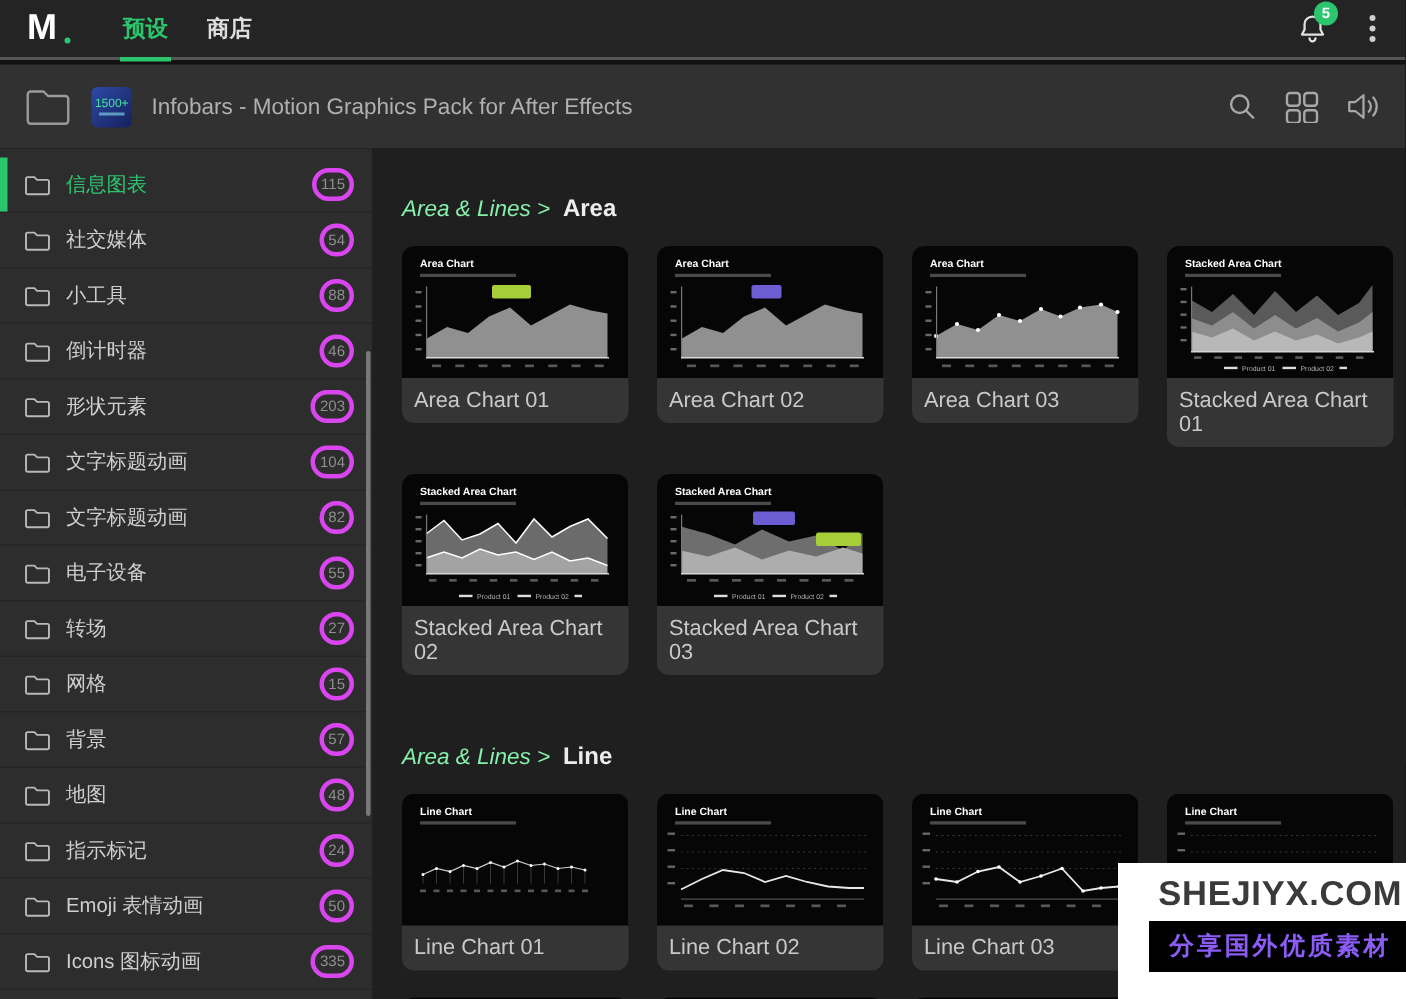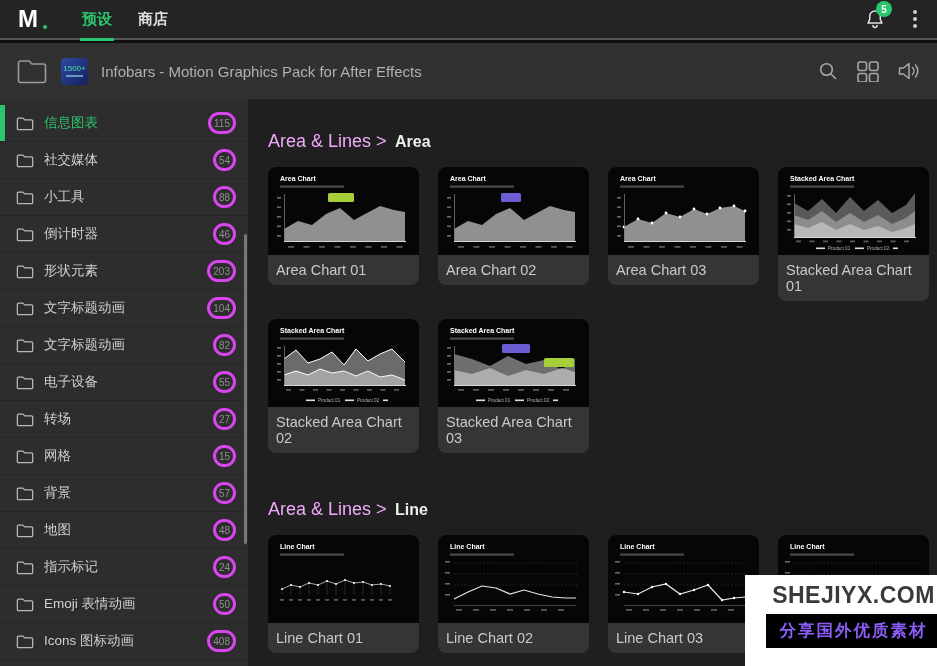--- a/index.html
+++ b/index.html
@@ -58,21 +58,21 @@
   .active-bar { display:none; position:absolute; left:0; top:0; bottom:0; width:5px; background:#2bc56d; }
   .sb-item.active .active-bar { display:block; }
   .sb-count {
     min-width:22px; height:22px; border:3px solid #d946ef; border-radius:11px;
     color:#8f8f8f; font-size:10px; display:flex; align-items:center; justify-content:center; padding:0 3px;
   }
   .sb-scrollbar { position:absolute; right:1px; top:135px; width:3px; height:310px; background:#787878; border-radius:2px; }
 
   .main { flex:1; background:#1f1f1f; padding:32px 0 0 20px; overflow:hidden; position:relative; }
   .sec-head { margin-bottom:15px; }
-  .crumb { color:#f0abfc; font-size:18px; }
+  .crumb { color:#86efac; font-size:15px;font-style:italic; }
   .sec-title { color:#ededed; font-size:16px; font-weight:bold; margin-left:4px; }
   .grid { display:grid; grid-template-columns:repeat(4,151px); gap:18px 19px; align-items:start; }
   .section + .section { margin-top:46px; }
   .card { border-radius:8px; overflow:hidden; background:#353535; cursor:pointer; }
   .thumb { height:88px; background:#060606; display:block; }
   .thumb svg { display:block; }
   .caption { padding:7px 8px; font-size:14.5px; line-height:16px; color:#c9c9c9; text-align:left; min-height:30px; }
   .card.left .caption { text-align:left; }
   .partial-row { margin-top:18px; }
   .card.partial { height:10px; border-radius:8px 8px 0 0; background:#060606; }
@@ -240,21 +240,21 @@
   <path d="M1.5 13.5 V3.2 a1.2 1.2 0 0 1 1.2-1.2 h5 l2 2 h7.6 a1.2 1.2 0 0 1 1.2 1.2 v8.3 a1.2 1.2 0 0 1 -1.2 1.2 h-14.6 a1.2 1.2 0 0 1 -1.2-1.2 z" fill="none" stroke="#b9b9b9" stroke-width="1.4" stroke-linejoin="round"></path>
             </svg>
     <span class="sb-label">Emoji 表情动画</span>
     <span class="sb-count">50</span>
           </div>
           <div class="sb-item">
             <svg width="18" height="15" viewBox="0 0 20 16">
   <path d="M1.5 13.5 V3.2 a1.2 1.2 0 0 1 1.2-1.2 h5 l2 2 h7.6 a1.2 1.2 0 0 1 1.2 1.2 v8.3 a1.2 1.2 0 0 1 -1.2 1.2 h-14.6 a1.2 1.2 0 0 1 -1.2-1.2 z" fill="none" stroke="#b9b9b9" stroke-width="1.4" stroke-linejoin="round"></path>
             </svg>
     <span class="sb-label">Icons 图标动画</span>
-    <span class="sb-count">408</span>
+    <span class="sb-count">335</span>
           </div>
         </div>
       <div class="sb-scrollbar"></div>
     </div>
     <div class="main">
         <section class="section">
           <div class="sec-head">
       <span class="crumb">Area &amp; Lines &gt;</span>
       <span class="sec-title">Area</span>
     </div>

